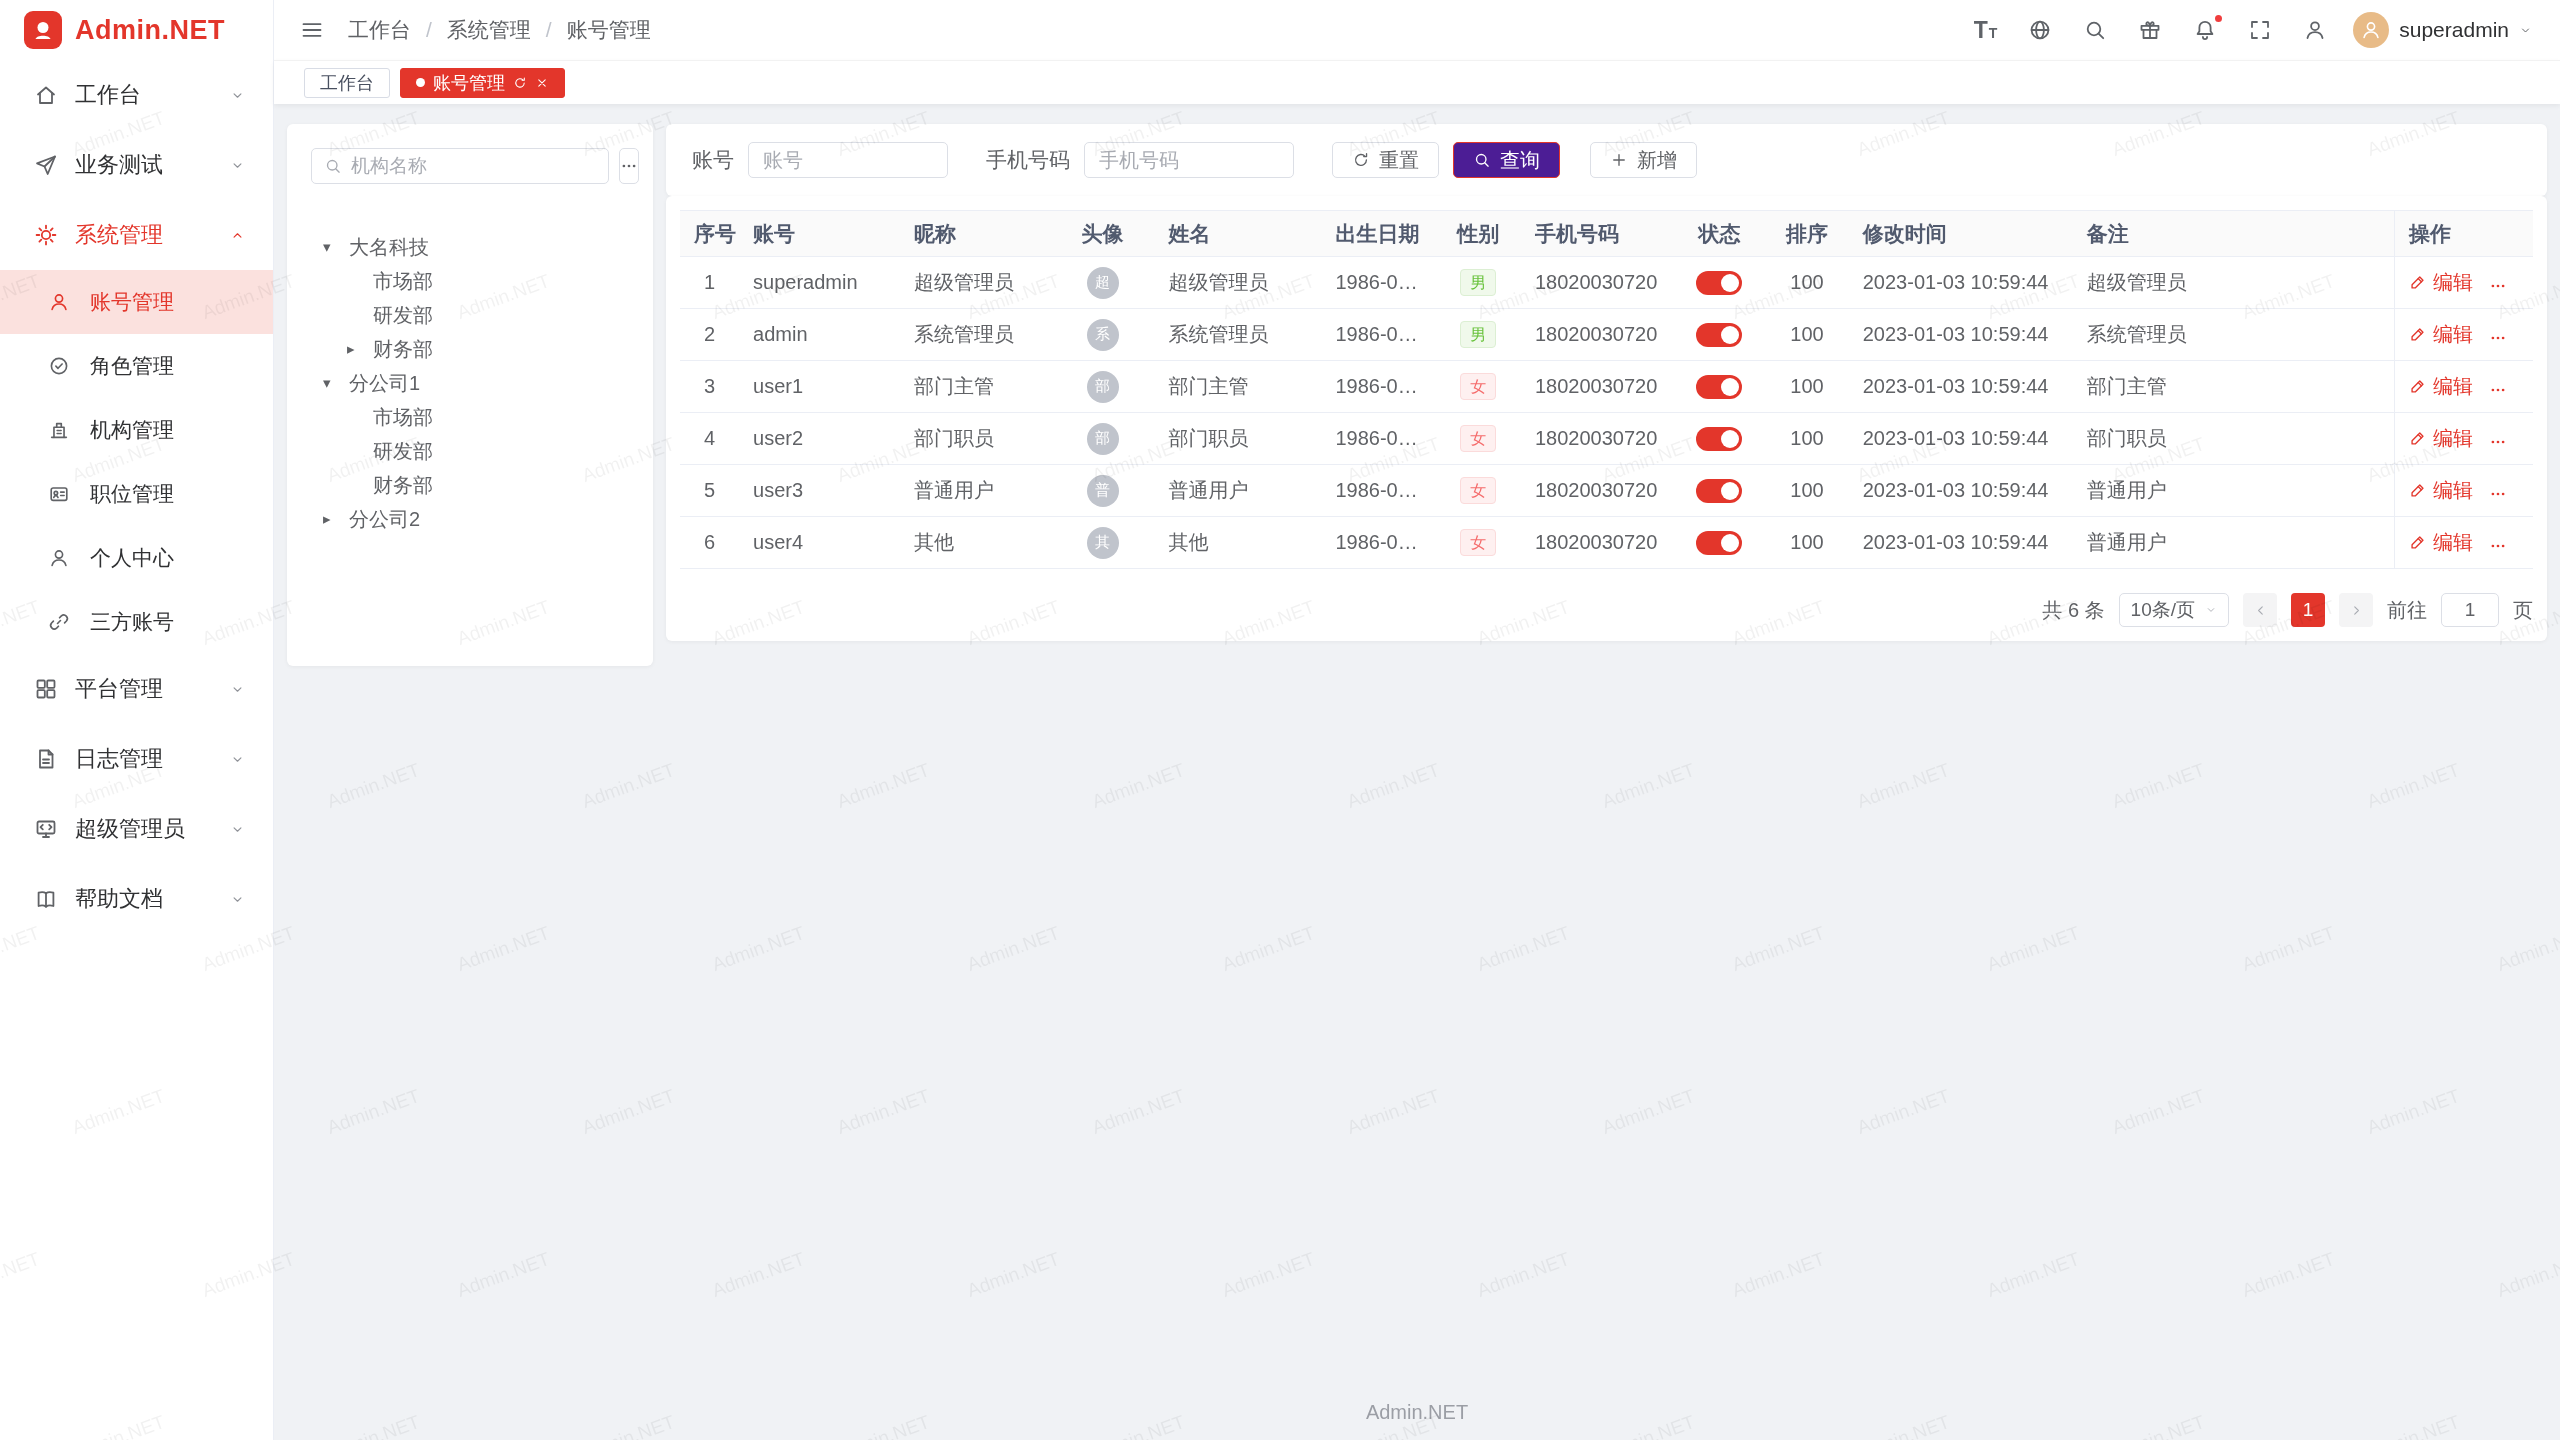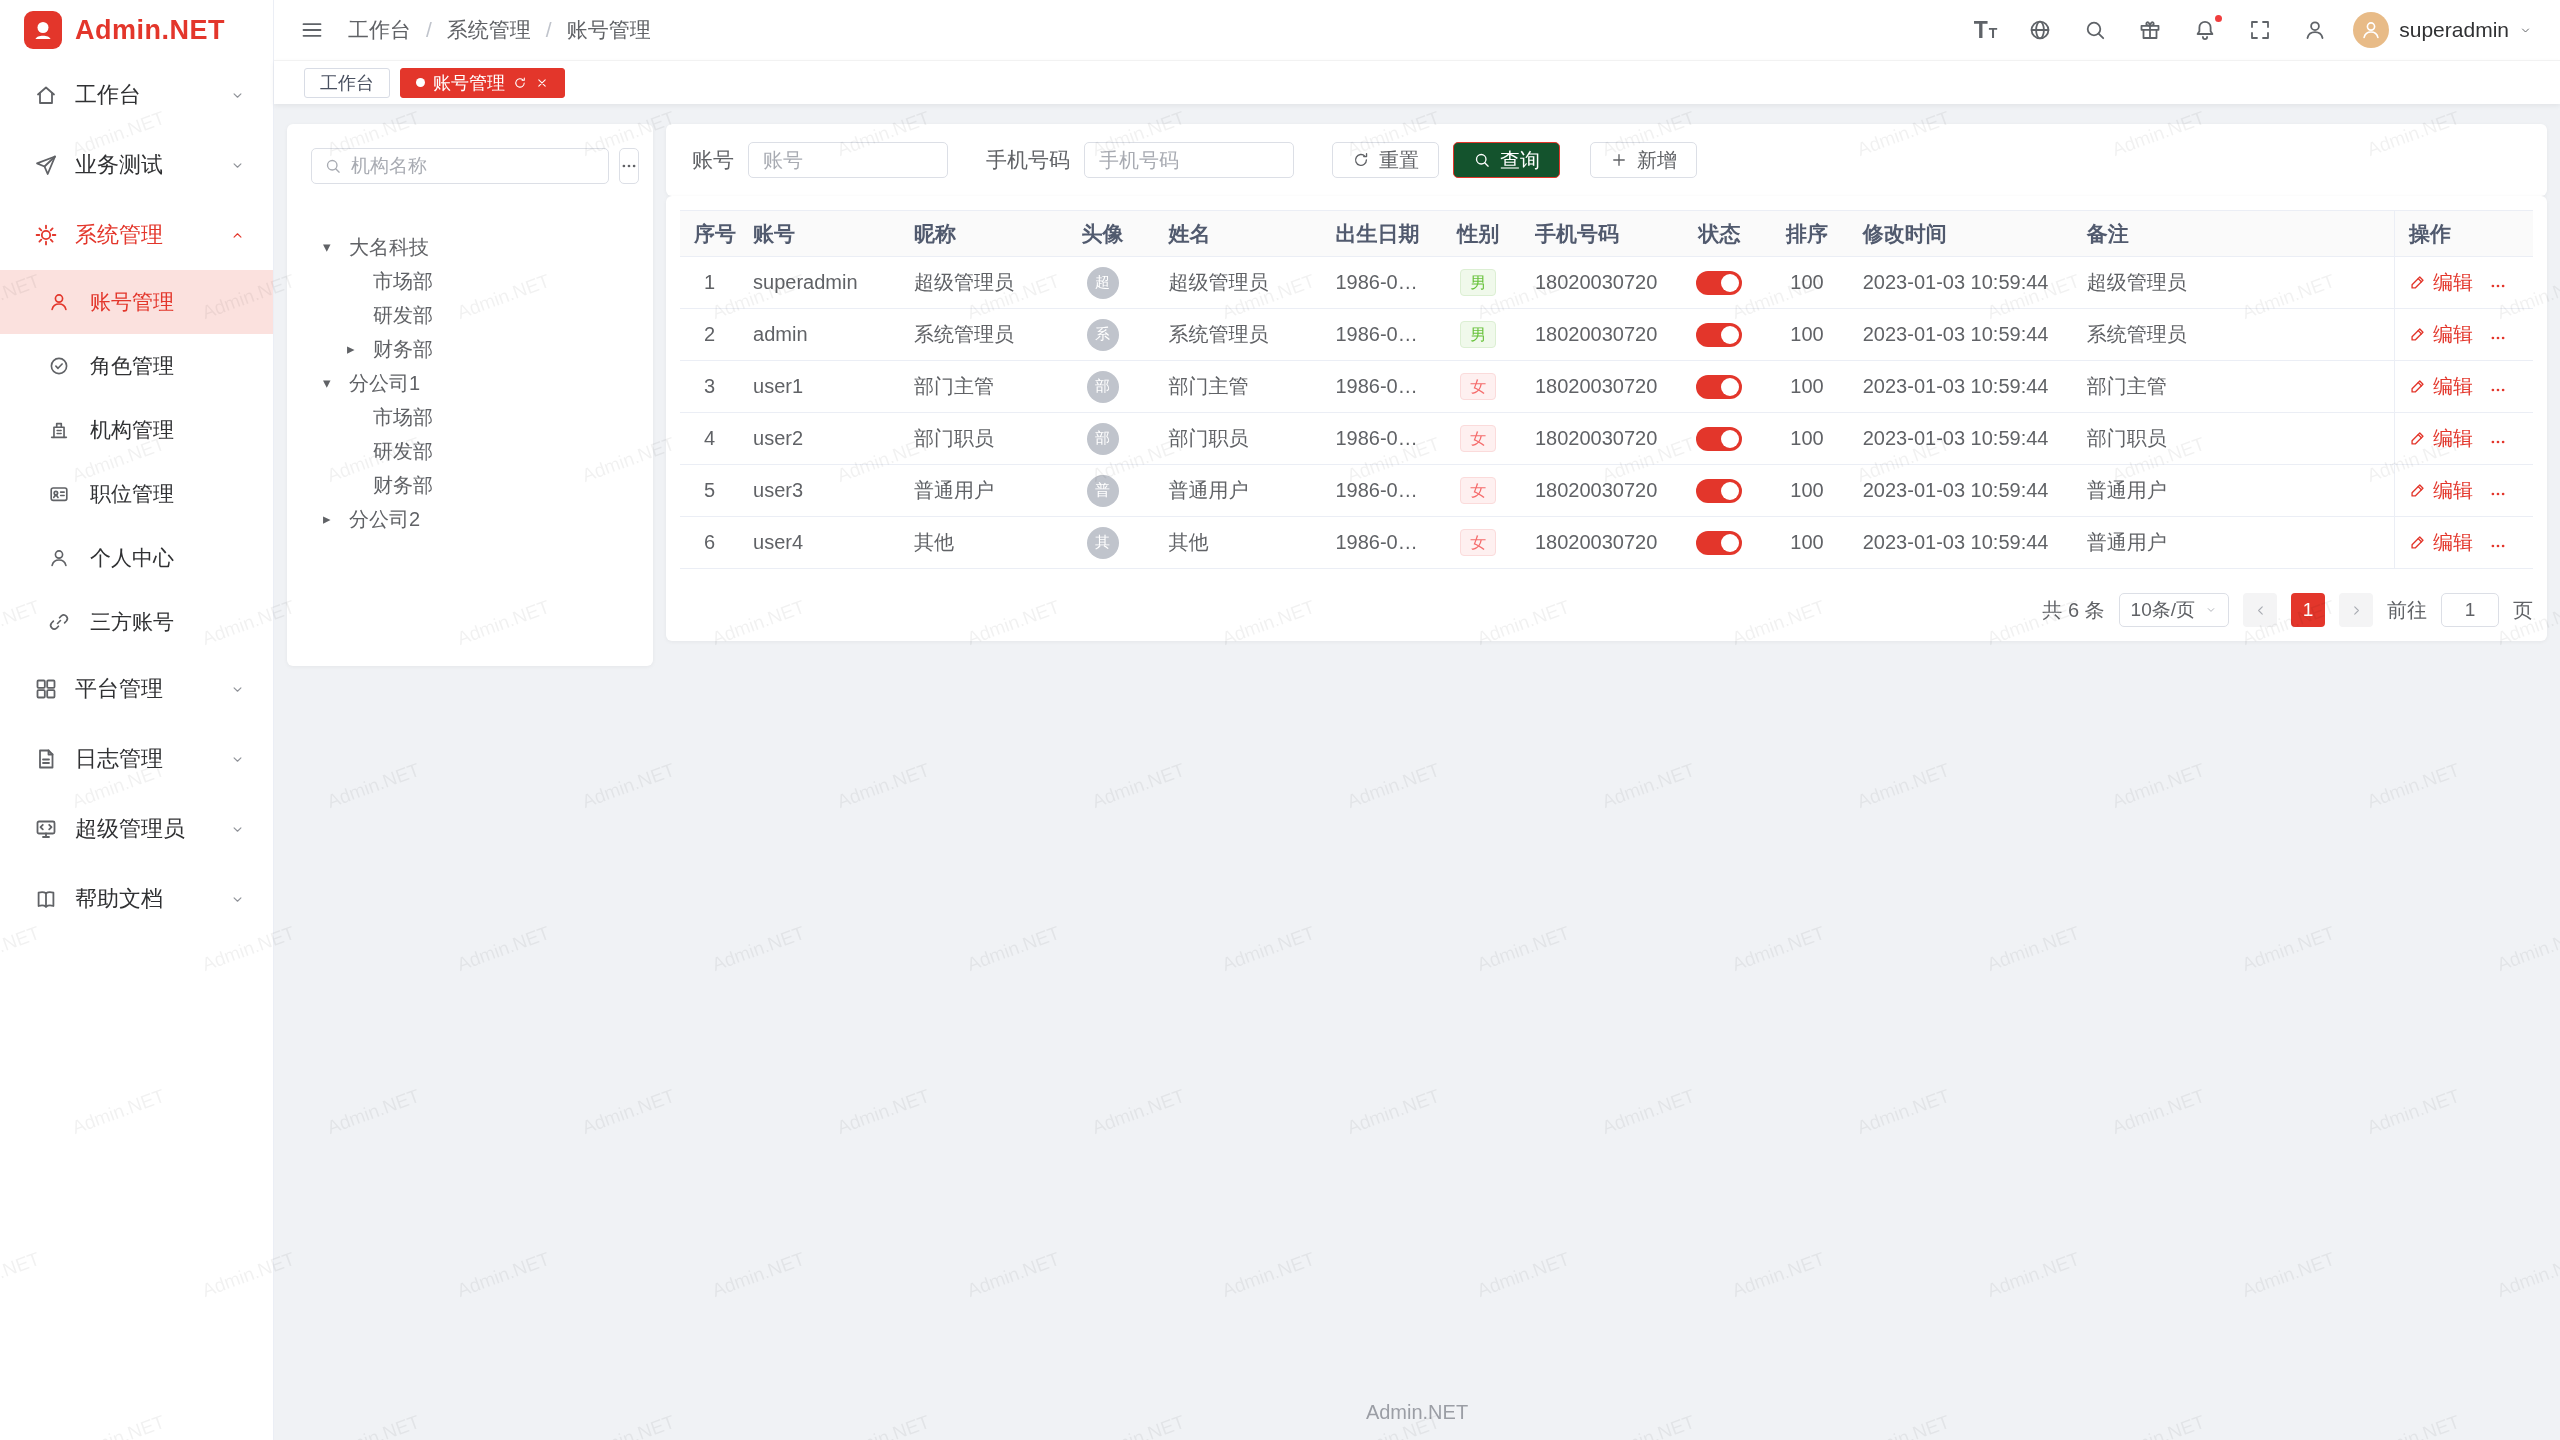--- a/index.html
+++ b/index.html
@@ -70,21 +70,21 @@
   .filter-card{height:72px;display:flex;align-items:center;padding:0 26px}
   .filter-label{font-size:21px;color:#606266;margin-right:14px}
   .text-input{height:36px;border:1px solid #dcdfe6;border-radius:5px;padding:0 14px;font-size:20px;color:#606266;outline:none;font-family:inherit}
   .text-input::placeholder{color:#a8abb2}
   .w-account{width:200px}
   .w-phone{width:210px}
   .ml{margin-left:38px}
   .ml2{margin-left:30px}
   .btn{height:36px;display:inline-flex;align-items:center;gap:9px;padding:0 19px;border-radius:5px;border:1px solid #dcdfe6;background:#fff;color:#606266;font-size:20px;cursor:pointer;font-family:inherit}
   .btn .b-icon{font-size:18px;display:inline-flex}
-  .btn.primary{background:#14532d;border-color:#e3362b;color:#fff;margin-left:14px}
+  .btn.primary{background:#4c1d95;border-color:#e3362b;color:#fff;margin-left:14px}
 
   
   .table-card{padding:14px}
   table{width:100%;border-collapse:collapse;table-layout:fixed}
   th{height:46px;background:#fafafa;border-top:1px solid #ebeef5;border-bottom:1px solid #ebeef5;font-size:21px;font-weight:600;color:#515a6e;text-align:left;padding:0 14px;white-space:nowrap}
   td{height:52px;border-bottom:1px solid #ebeef5;font-size:20px;color:#606266;padding:0 14px;white-space:nowrap;overflow:hidden;text-overflow:ellipsis}
   .c-center{text-align:center}
   .op-col{border-left:1px solid #ebeef5}
   .avatar-badge{width:32px;height:32px;border-radius:50%;background:#c0c4cc;color:#fff;font-size:15px;display:inline-flex;align-items:center;justify-content:center;vertical-align:middle}
   .tag{display:inline-block;height:27px;line-height:25px;padding:0 9px;border-radius:4px;font-size:16px;border:1px solid transparent}

